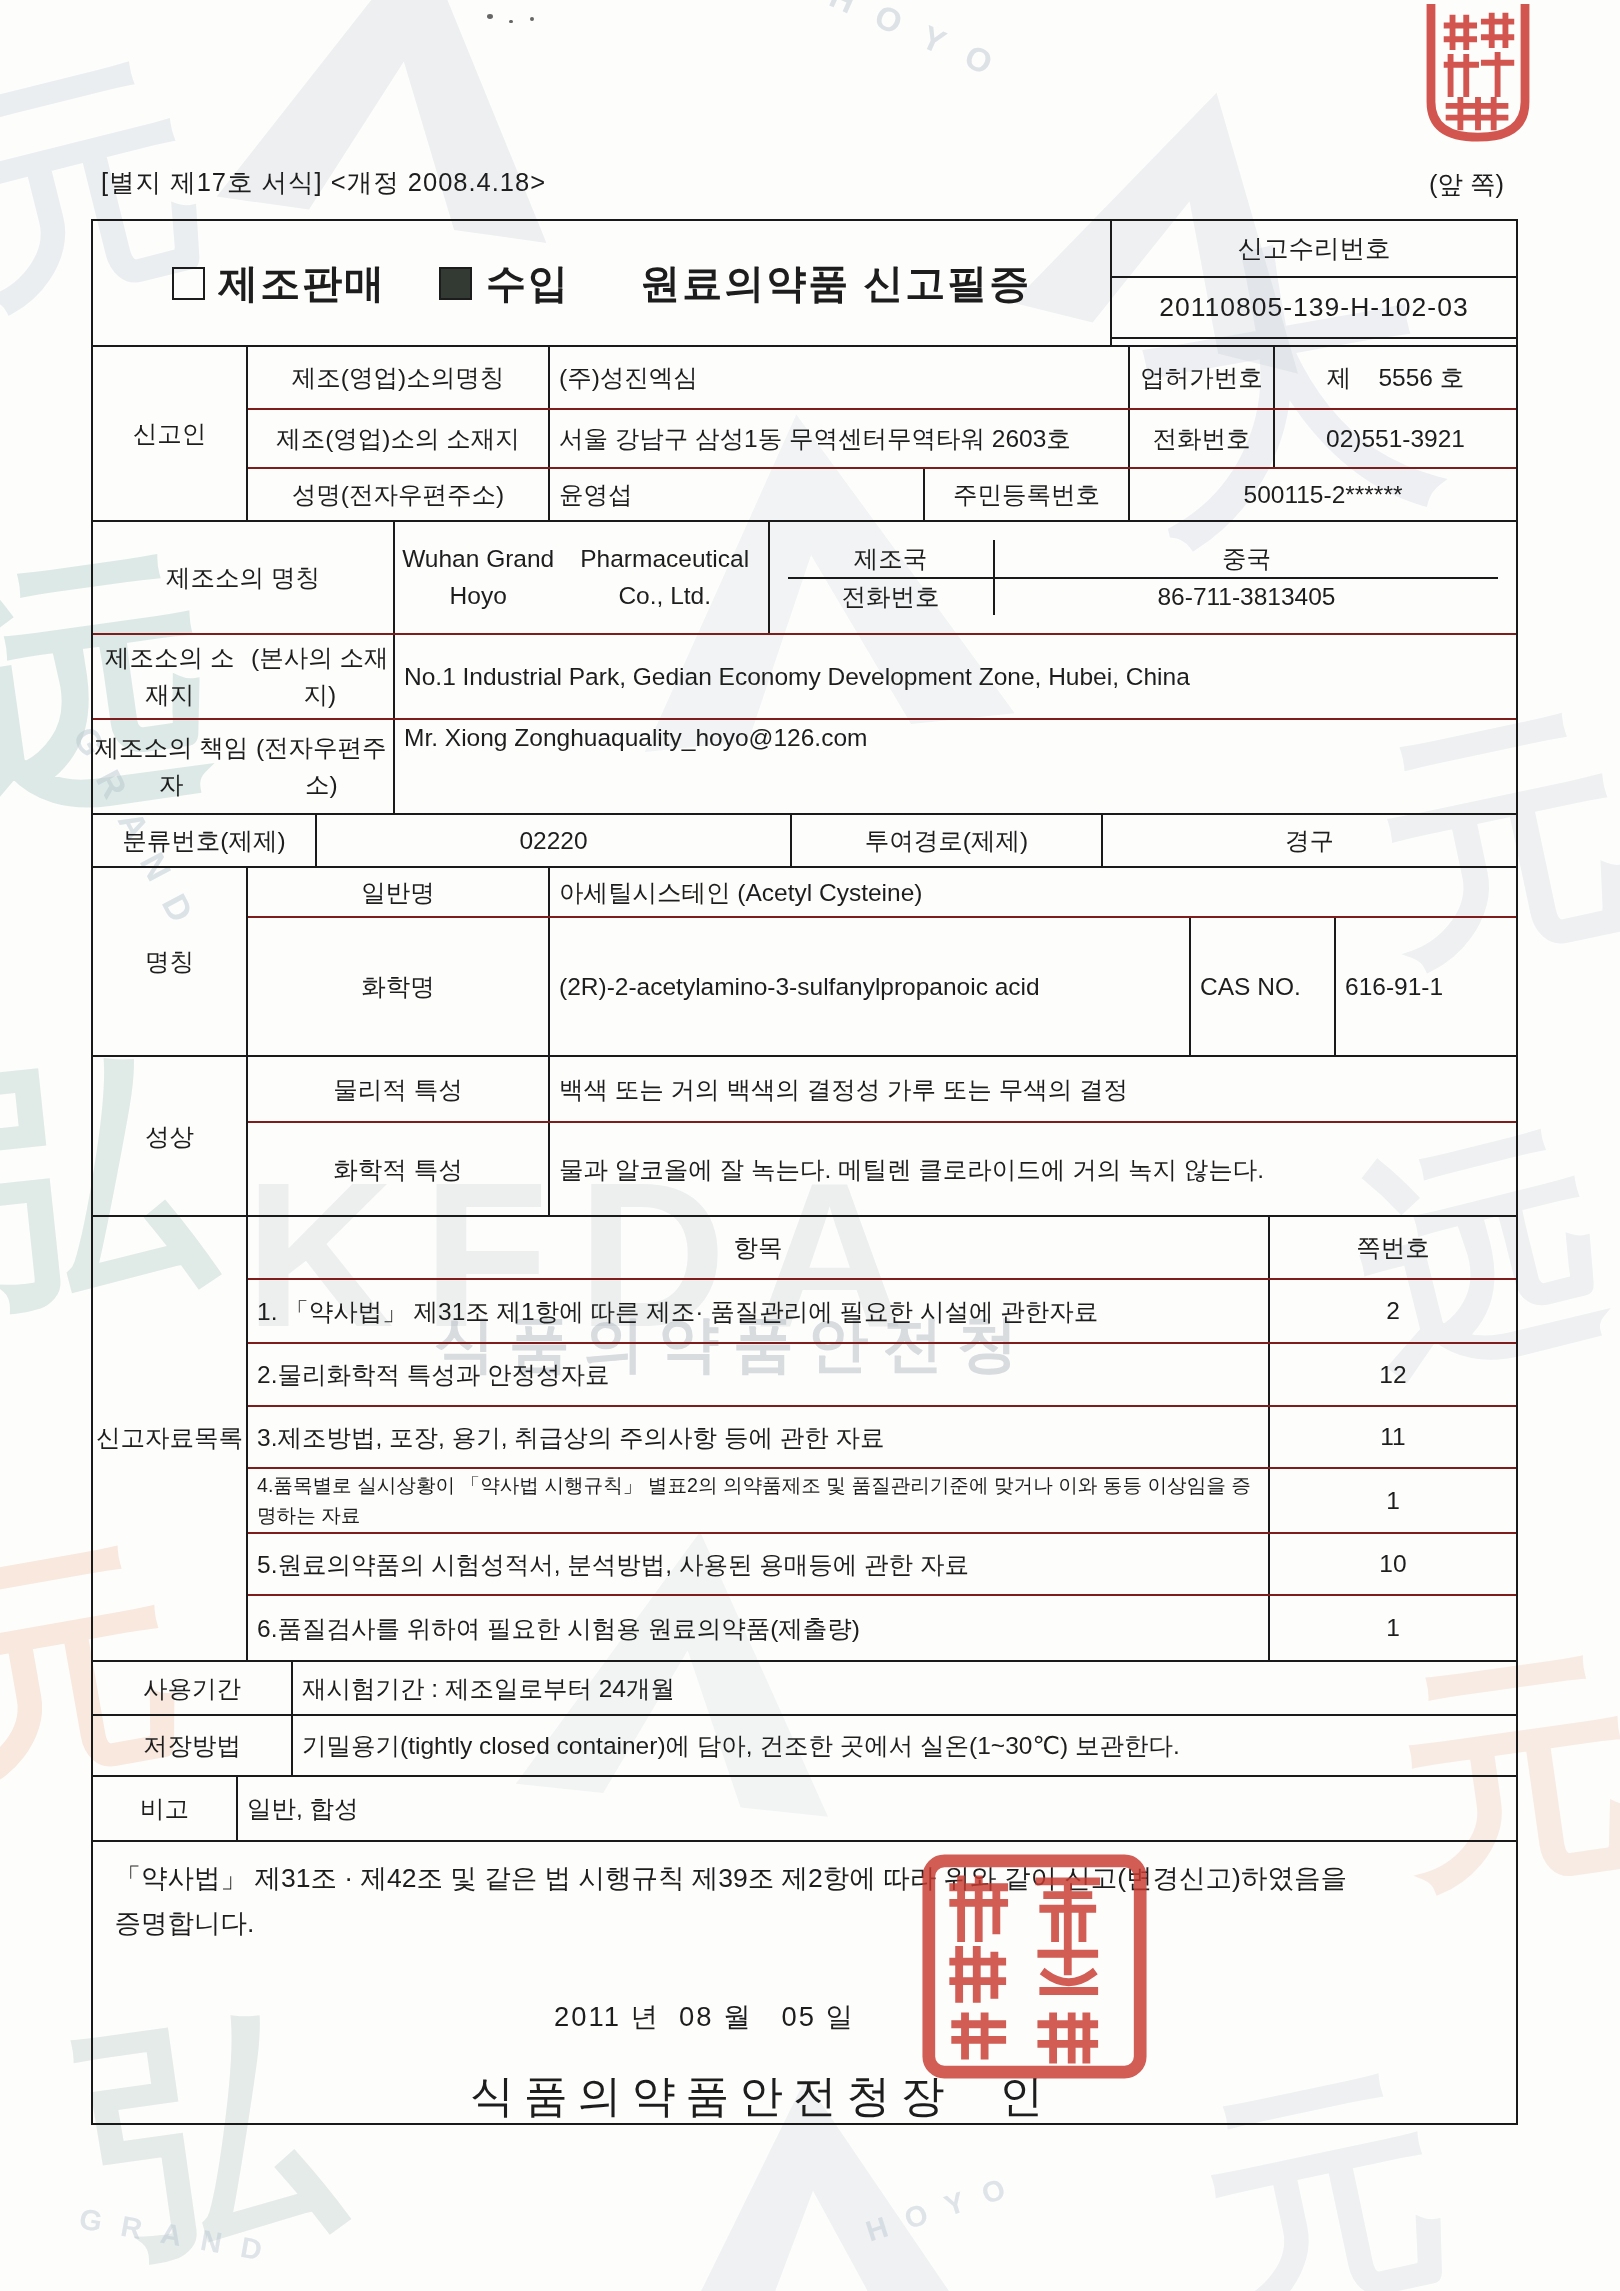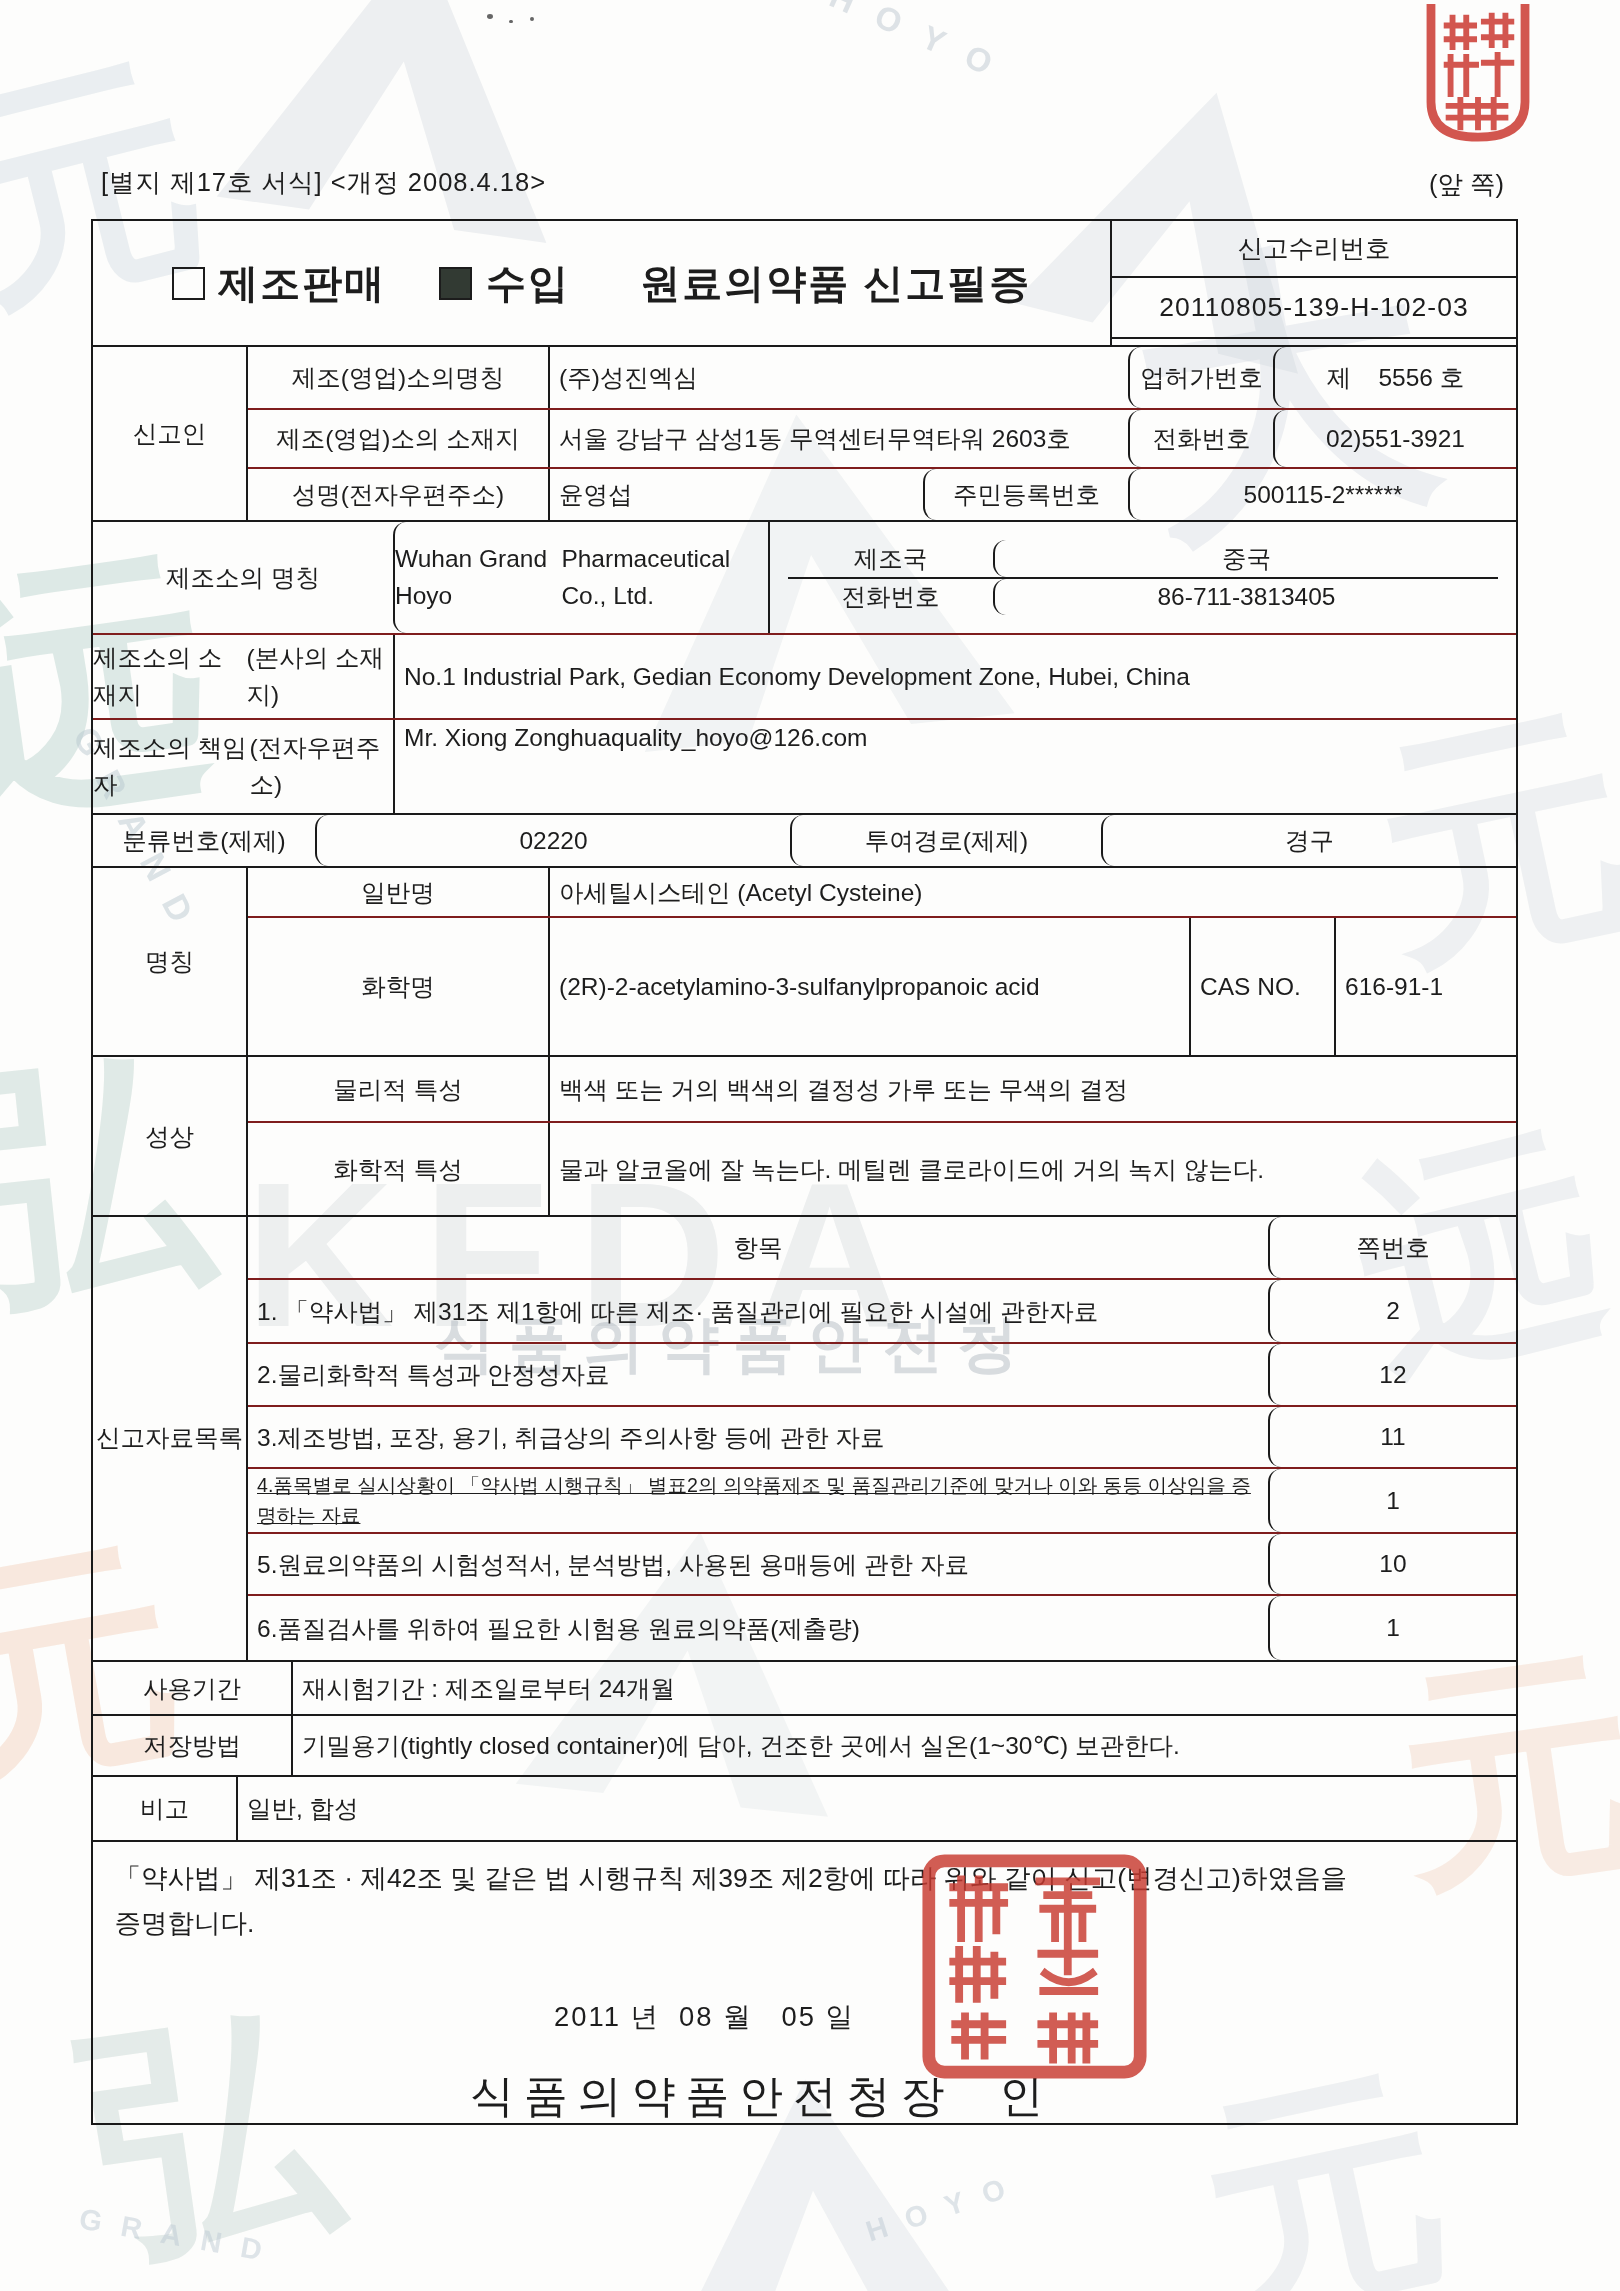--- a/index.html
+++ b/index.html
@@ -15,40 +15,40 @@
   
   .doc-table{position:absolute;left:91px;top:219px;width:1423px;border:2.9px solid #191919;z-index:2;background:transparent;font-size:24.5px;}
   .sec{display:flex;border-top:2px solid #1a1a1a;align-items:stretch;}
   .sec:first-child{border-top:none;}
   .stub{display:flex;align-items:center;justify-content:center;border-right:2px solid #1a1a1a;text-align:center;flex:none;}
   .body{flex:1;display:flex;flex-direction:column;min-width:0;}
   .r{display:flex;border-top:2px solid #7f1d1d;align-items:stretch;min-width:0;}
   .r:first-child{border-top:none;}
   .c{display:flex;align-items:center;border-left:2px solid #1a1a1a;box-sizing:border-box;flex:none;min-width:0;}
   .c:first-child{border-left:none;}
-  .c.center{justify-content:center;border-radius:13px;}
+  .c.center{justify-content:center;text-align:center;}
   .c.left{padding-left:9px;justify-content:flex-start;}
   .c.grow{flex:1;}
   .col{flex-direction:row;justify-content:center;line-height:1.5;}
   .subcol{flex-direction:column;padding:18px;align-items:stretch;}
   .subrow{display:flex;flex:1;align-items:stretch;}
   .subrow + .subrow{border-top:2px solid #1a1a1a;}
   .pre{white-space:pre;}
   
   .title-row{height:124px;}
   .title-cell{flex:1;display:flex;align-items:center;justify-content:center;gap:13.7px;font-size:40px;font-weight:bold;letter-spacing:2px;}
   .cb{width:29px;height:29px;border:2.9px solid #1c1c1c;display:inline-block;flex:none;}
   .cb.filled{background:#323a33;}
   .gap-lg{width:25.5px;}
   .gap-xl{width:43px;}
   .rc{width:404px;flex:none;border-left:2px solid #1a1a1a;display:flex;flex-direction:column;}
   .rc-head{height:57px;border-bottom:2px solid #1a1a1a;display:flex;align-items:center;justify-content:center;box-sizing:border-box;font-size:25.5px;}
   .rc-num{height:61px;border-bottom:2px solid #1a1a1a;display:flex;align-items:center;justify-content:center;box-sizing:border-box;font-size:26.5px;letter-spacing:1px;}
   .rc-fill{flex:1;}
-  .small-item{font-size:19.6px;line-height:1.5;padding-right:9.8px;text-decoration:underline;}
+  .small-item{font-size:19.6px;line-height:1.5;padding-right:9.8px;}
   
   .bottom-sec{position:relative;height:281px;display:block;}
   .decl{position:absolute;left:21.6px;top:13.7px;font-size:26.5px;line-height:1.7;}
   .date-line{position:absolute;left:461px;top:157px;font-size:27.4px;letter-spacing:2px;}
   .issuer-line{position:absolute;left:377px;top:225px;font-size:44px;letter-spacing:9.8px;display:flex;align-items:center;}
   .issuer-seal-word{margin-left:45px;letter-spacing:0;}
   
   .stamp{position:absolute;z-index:3;}
 </style>
 </head>

